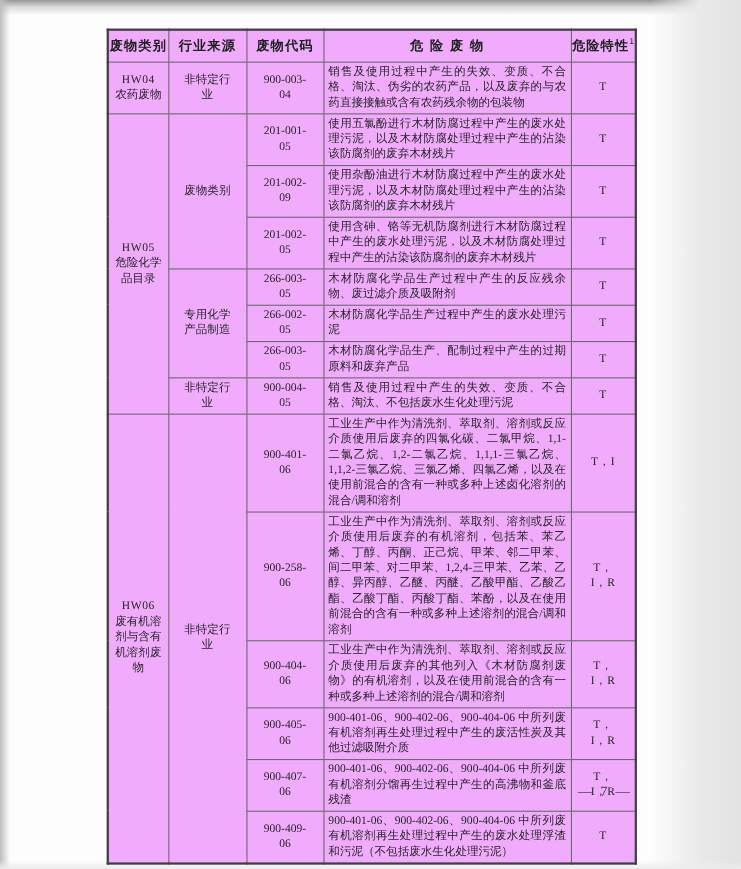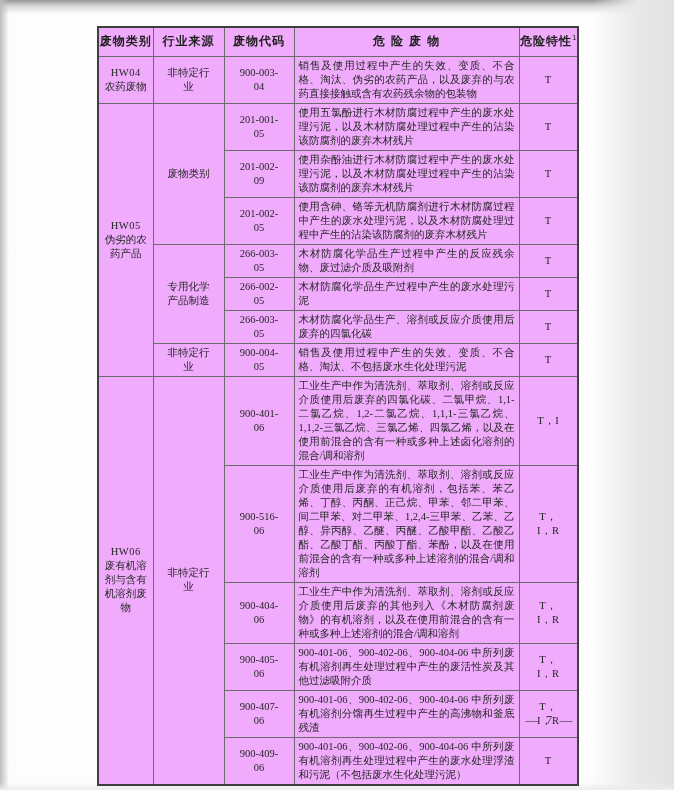--- a/index.html
+++ b/index.html
@@ -123,21 +123,21 @@
           <div class="cat-name">农药废物</div>
         </td>
         <td class="source-cell" rowspan="1">非特定行业</td>
         <td class="code-cell">900-003-04</td>
         <td class="desc-cell">销售及使用过程中产生的失效、变质、不合格、淘汰、伪劣的农药产品，以及废弃的与农药直接接触或含有农药残余物的包装物</td>
         <td class="hazard-cell">T</td>
       </tr>
       <tr>
         <td class="category-cell" rowspan="7">
           <div class="cat-code">HW05</div>
-          <div class="cat-name">伪劣的农药产品</div>
+          <div class="cat-name">危险化学品目录</div>
         </td>
         <td class="source-cell" rowspan="3">废物类别</td>
         <td class="code-cell">201-001-05</td>
         <td class="desc-cell">使用五氯酚进行木材防腐过程中产生的废水处理污泥，以及木材防腐处理过程中产生的沾染该防腐剂的废弃木材残片</td>
         <td class="hazard-cell">T</td>
       </tr>
       <tr>
         <td class="code-cell">201-002-09</td>
         <td class="desc-cell">使用杂酚油进行木材防腐过程中产生的废水处理污泥，以及木材防腐处理过程中产生的沾染该防腐剂的废弃木材残片</td>
         <td class="hazard-cell">T</td>
@@ -153,41 +153,41 @@
         <td class="desc-cell">木材防腐化学品生产过程中产生的反应残余物、废过滤介质及吸附剂</td>
         <td class="hazard-cell">T</td>
       </tr>
       <tr>
         <td class="code-cell">266-002-05</td>
         <td class="desc-cell">木材防腐化学品生产过程中产生的废水处理污泥</td>
         <td class="hazard-cell">T</td>
       </tr>
       <tr>
         <td class="code-cell">266-003-05</td>
-        <td class="desc-cell">木材防腐化学品生产、溶剂或反应介质使用后废弃的四氯化碳</td>
+        <td class="desc-cell">木材防腐化学品生产、配制过程中产生的过期原料和废弃产品</td>
         <td class="hazard-cell">T</td>
       </tr>
       <tr>
         <td class="source-cell" rowspan="1">非特定行业</td>
         <td class="code-cell">900-004-05</td>
         <td class="desc-cell">销售及使用过程中产生的失效、变质、不合格、淘汰、不包括废水生化处理污泥</td>
         <td class="hazard-cell">T</td>
       </tr>
       <tr>
         <td class="category-cell" rowspan="6">
           <div class="cat-code">HW06</div>
           <div class="cat-name">废有机溶剂与含有机溶剂废物</div>
         </td>
         <td class="source-cell" rowspan="6">非特定行业</td>
         <td class="code-cell">900-401-06</td>
         <td class="desc-cell">工业生产中作为清洗剂、萃取剂、溶剂或反应介质使用后废弃的四氯化碳、二氯甲烷、1,1-二氯乙烷、1,2-二氯乙烷、1,1,1-三氯乙烷、1,1,2-三氯乙烷、三氯乙烯、四氯乙烯，以及在使用前混合的含有一种或多种上述卤化溶剂的混合/调和溶剂</td>
         <td class="hazard-cell">T，I</td>
       </tr>
       <tr>
-        <td class="code-cell">900-516-06</td>
+        <td class="code-cell">900-258-06</td>
         <td class="desc-cell">工业生产中作为清洗剂、萃取剂、溶剂或反应介质使用后废弃的有机溶剂，包括苯、苯乙烯、丁醇、丙酮、正己烷、甲苯、邻二甲苯、间二甲苯、对二甲苯、1,2,4-三甲苯、乙苯、乙醇、异丙醇、乙醚、丙醚、乙酸甲酯、乙酸乙酯、乙酸丁酯、丙酸丁酯、苯酚，以及在使用前混合的含有一种或多种上述溶剂的混合/调和溶剂</td>
         <td class="hazard-cell">T，I，R</td>
       </tr>
       <tr>
         <td class="code-cell">900-404-06</td>
         <td class="desc-cell">工业生产中作为清洗剂、萃取剂、溶剂或反应介质使用后废弃的其他列入《木材防腐剂废物》的有机溶剂，以及在使用前混合的含有一种或多种上述溶剂的混合/调和溶剂</td>
         <td class="hazard-cell">T，I，R</td>
       </tr>
       <tr>
         <td class="code-cell">900-405-06</td>

